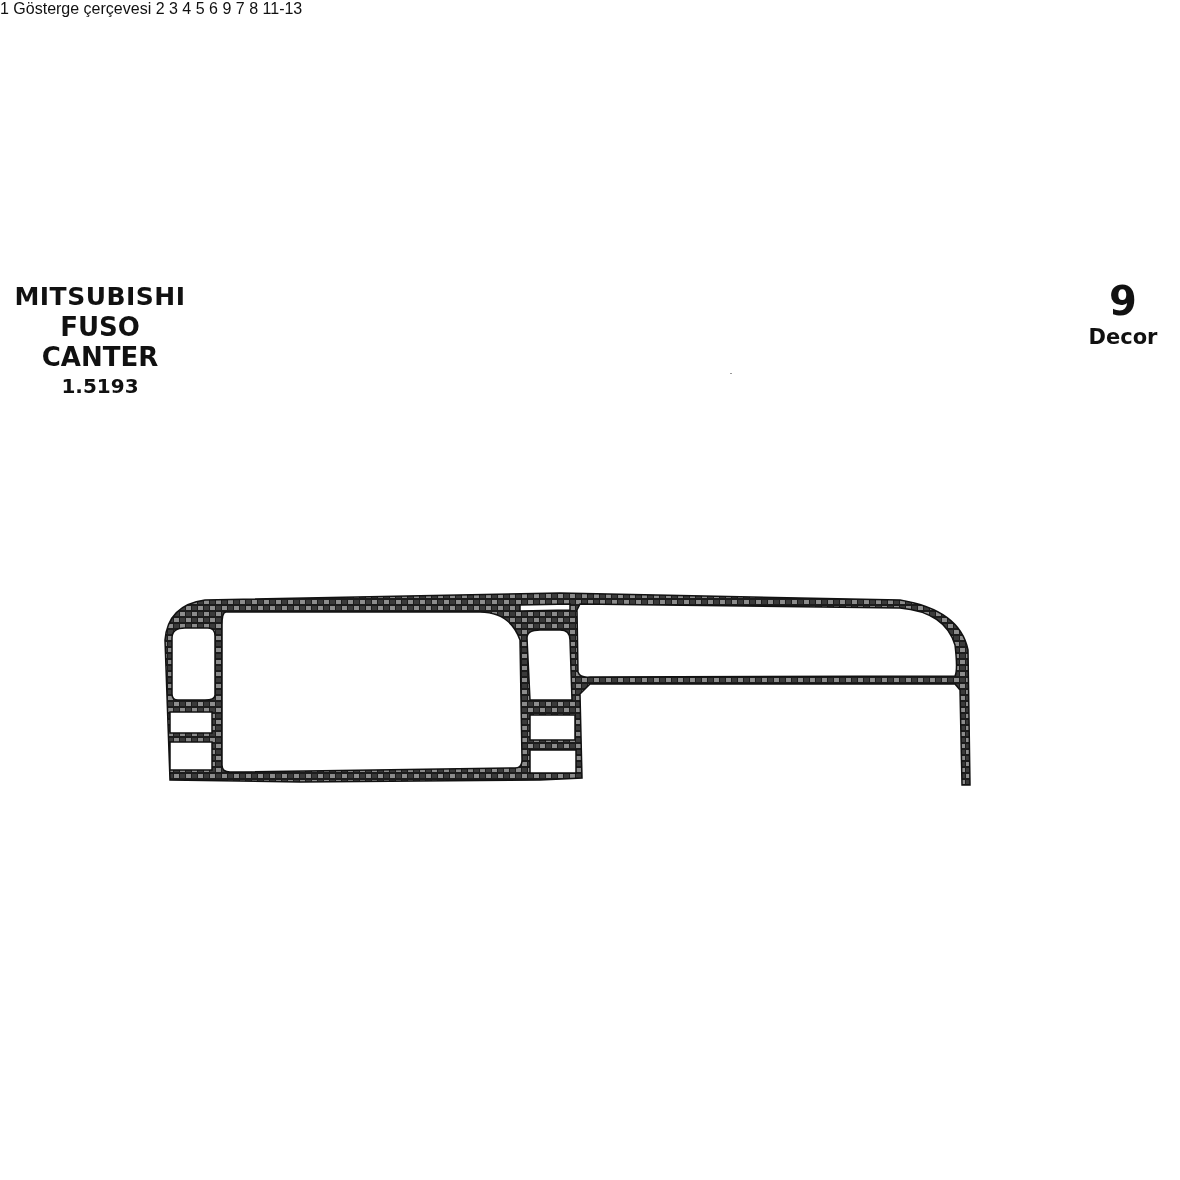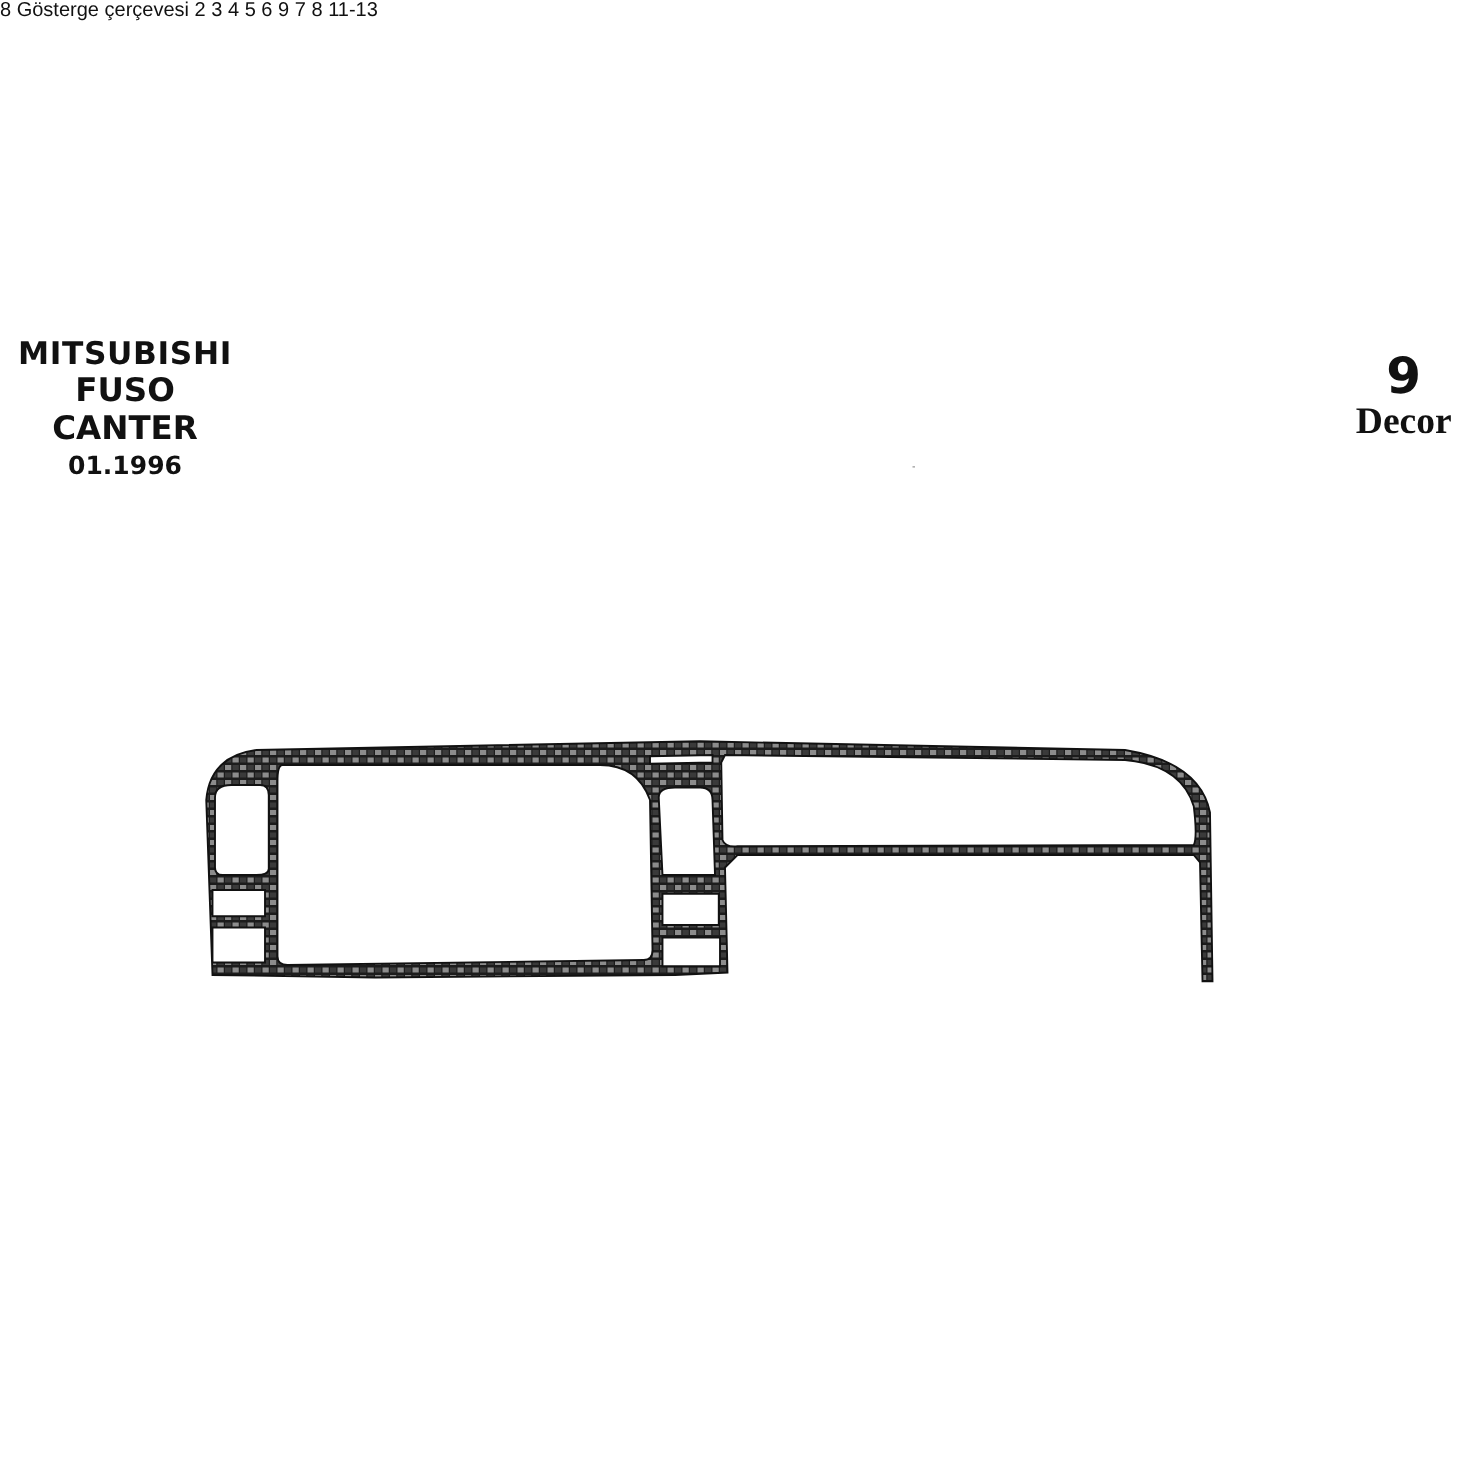--- a/index.html
+++ b/index.html
@@ -1,35 +1,35 @@
 <!DOCTYPE html>
 <html><head>
 <meta charset="utf-8">
 <style>
   html, body { margin: 0; padding: 0; background: #ffffff; }
   body { width: 1180px; height: 1180px; position: relative; overflow: hidden; font-family: "Liberation Sans", sans-serif; color: #111; }
-  .hdr-left { position: absolute; left: 0; top: 268px; width: 200px; text-align: center; font-family: "DejaVu Sans", sans-serif; font-weight: bold; }
+  .hdr-left { position: absolute; left: 0; top: 282px; width: 200px; text-align: center; font-family: "DejaVu Sans", sans-serif; font-weight: bold; }
   .hdr-left .l1 { font-size: 25px; letter-spacing: 0.5px; line-height: 30px; }
   .hdr-left .l2 { font-size: 26px; line-height: 30px; }
   .hdr-left .l3 { font-size: 20px; line-height: 28px; }
   .hdr-right { position: absolute; right: 2px; top: 280px; width: 110px; text-align: center; font-family: "DejaVu Sans", sans-serif; font-weight: bold; }
   .hdr-right .n { font-size: 40px; line-height: 42px; }
-  .hdr-right .d { font-size: 30px; line-height: 30px; font-family: Liberation Serif, serif; }
+  .hdr-right .d { font-size: 21px; line-height: 30px; }
   svg.parts { position: absolute; left: 0; top: 0; width: 1180px; height: 1180px; }
   .dot { position: absolute; left: 730px; top: 373px; width: 2px; height: 1px; background: #999; }
 </style>
 </head>
 <body>
 
 
 
 <div class="hdr-left">
   <div class="l1">MITSUBISHI</div>
   <div class="l2">FUSO CANTER</div>
-  <div class="l3">01.1996</div>
+  <div class="l3">1.5193</div>
 </div>
 
 <div class="hdr-right">
   <div class="n">9</div>
   <div class="d">Decor</div>
 </div>
 
 <div class="dot"></div>
 
 <svg class="parts" viewBox="0 0 1180 1180" xmlns="http://www.w3.org/2000/svg">
@@ -51,21 +51,21 @@
       M 170 712 L 212 712 L 212 733 L 170 733 Z
       M 170 742 L 212 742 L 212 770 L 170 770 Z
       M 527 638 Q 527 630 540 630 L 560 630 Q 570 630 570 640 L 572 700 L 530 700 Z
       M 530 715 L 575 715 L 575 740 L 530 740 Z
       M 530 750 L 576 750 L 576 773 L 530 773 Z
       M 577 610 L 578 672 Q 580 678 590 677 L 955 676 Q 958 670 955 645 Q 945 612 900 608 L 580 604 Z
       M 520 605 L 570 604 L 570 610 L 520 611 Z
     "></path>
   </g>
   </svg><div></div>
-  <text x="503" y="573" font-family="Liberation Sans, sans-serif" font-size="15" fill="#111">8 Gösterge çerçevesi</text>
+  <text x="503" y="573" font-family="Liberation Sans, sans-serif" font-size="15" fill="#111">1 Gösterge çerçevesi</text>
 
   
   <g>
     <path fill="url(#carbon)" stroke="#111" stroke-width="1.5" fill-rule="evenodd" d="
       M 997 662 Q 1000 642 1030 637 L 1065 632 L 1072 627 L 1070 640 L 1066 652 L 1066 720 L 997 720 Z
       M 1013 658 L 1054 658 L 1054 710 L 1013 710 Z
     ">
   </path></g>
   <text x="1036" y="623" font-family="Liberation Sans, sans-serif" font-size="15" fill="#111">2</text>
 

